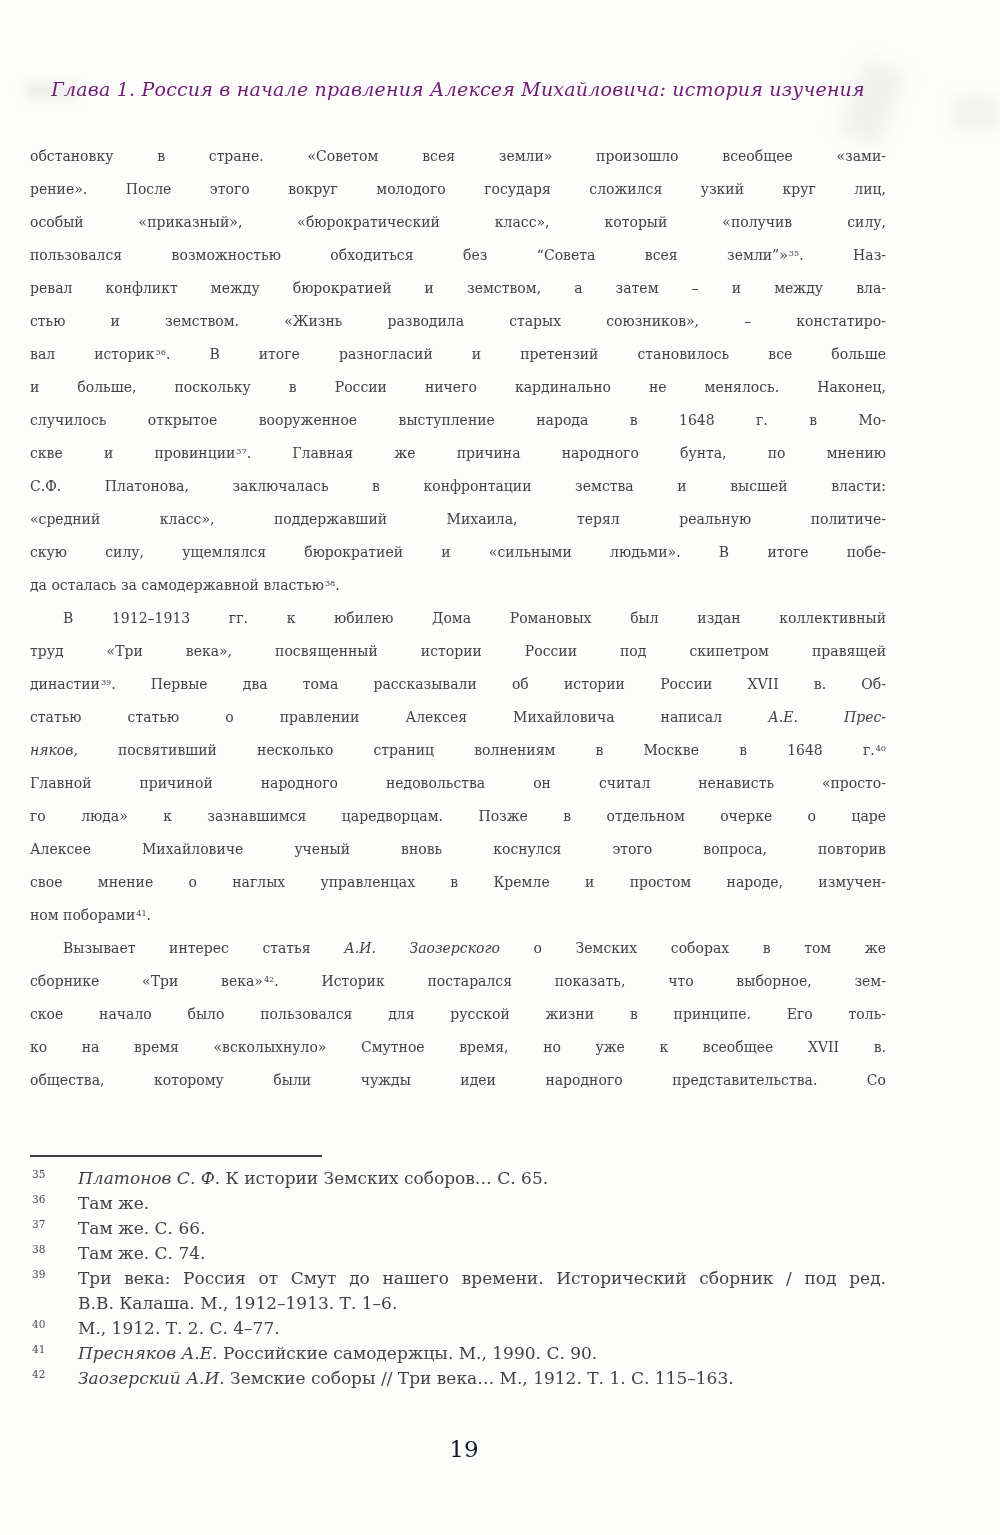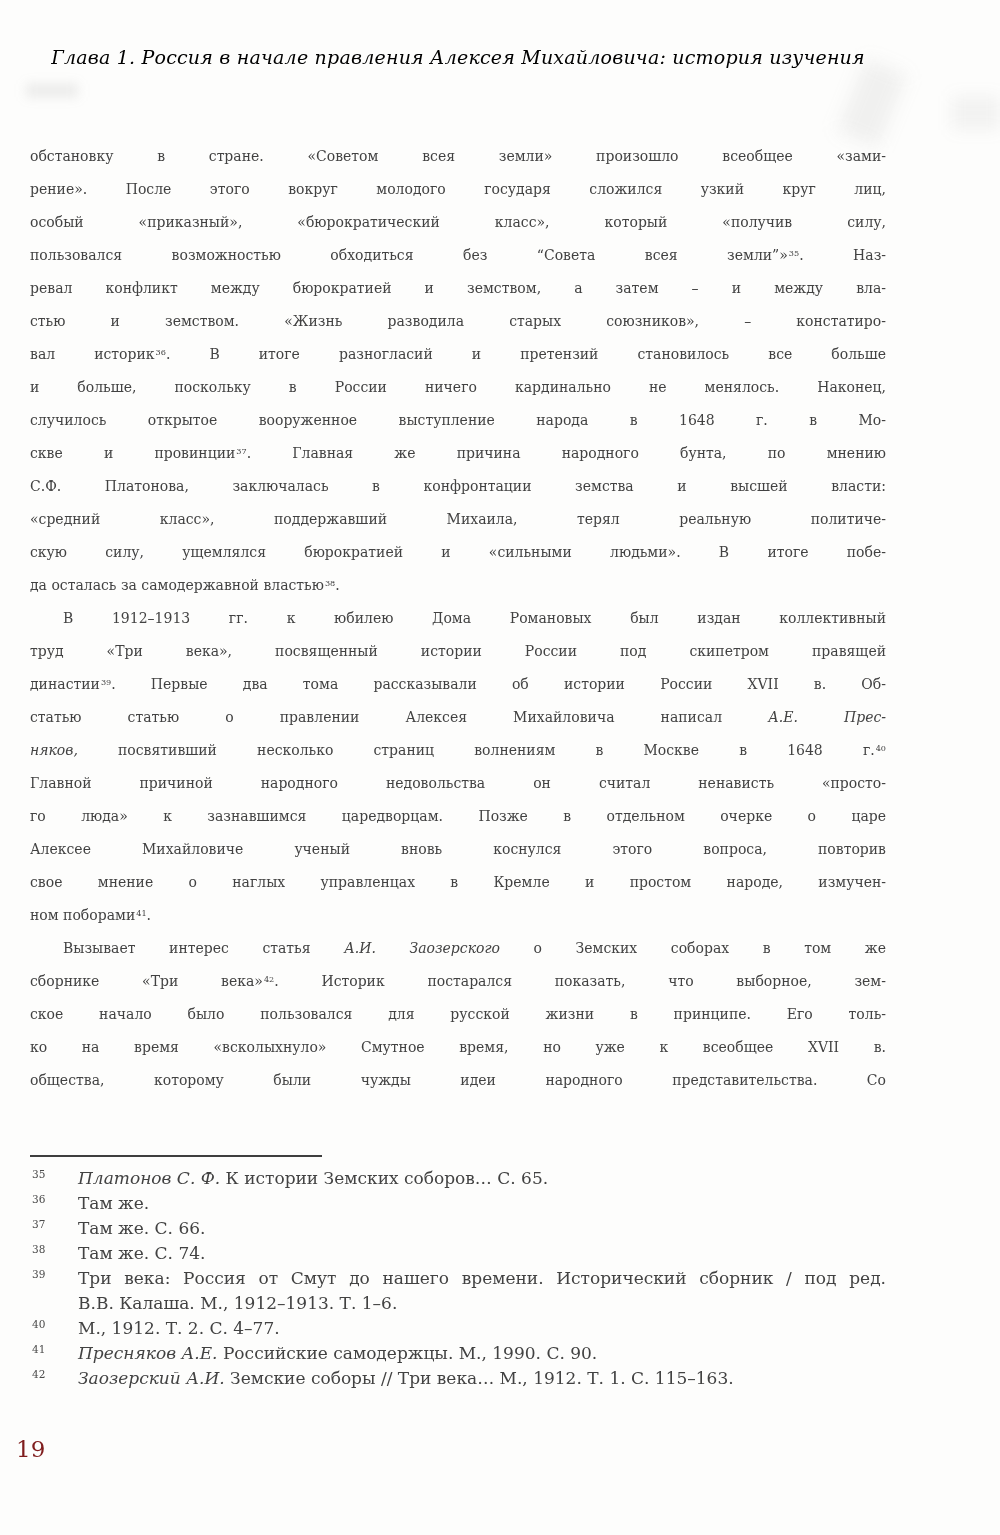--- a/index.html
+++ b/index.html
@@ -19,26 +19,26 @@
   .smudge.s1 { top: 84px; left: 26px; width: 52px; height: 13px;
                background: rgba(120,120,120,0.14); filter: blur(6px); }
   .smudge.s2 { top: 64px; left: 850px; width: 44px; height: 78px;
                background: rgba(125,125,125,0.10); filter: blur(9px);
                transform: rotate(22deg); }
   .smudge.s3 { top: 96px; left: 952px; width: 48px; height: 34px;
                background: rgba(120,120,120,0.08); filter: blur(8px); }
 
   .running-header {
     position: absolute;
-    top: 44px; left: 30px; width: 856px;
+    top: 76px; left: 30px; width: 856px;
     text-align: center;
     font-style: italic;
     font-size: 19px;
     line-height: 26px;
-    color: #000000;
+    color: #701a75;
     letter-spacing: 0.2px;
   }
 
   .body-text {
     position: absolute;
     top: 140px; left: 30px; width: 856px;
     font-size: 14px;
   }
   .body-line {
     height: 33px;
@@ -83,23 +83,24 @@
   .fn-line {
     height: 25px;
     line-height: 25px;
     text-align: justify;
     text-align-last: justify;
   }
   .fn-line.end { text-align-last: left; }
 
   .page-number {
     position: absolute;
-    top: 1436px; left: 16px; width: 856px;
+    top: 1436px; left: 36px; width: 856px;
+    text-align: center;
     font-size: 23px;
-    color: #7f1d1d;
+    color: #0f172a;
   }
 </style>
 </head>
 <body>
 
 <div class="page">
   <div class="smudge s1"></div>
   <div class="smudge s2"></div>
   <div class="smudge s3"></div>
 

